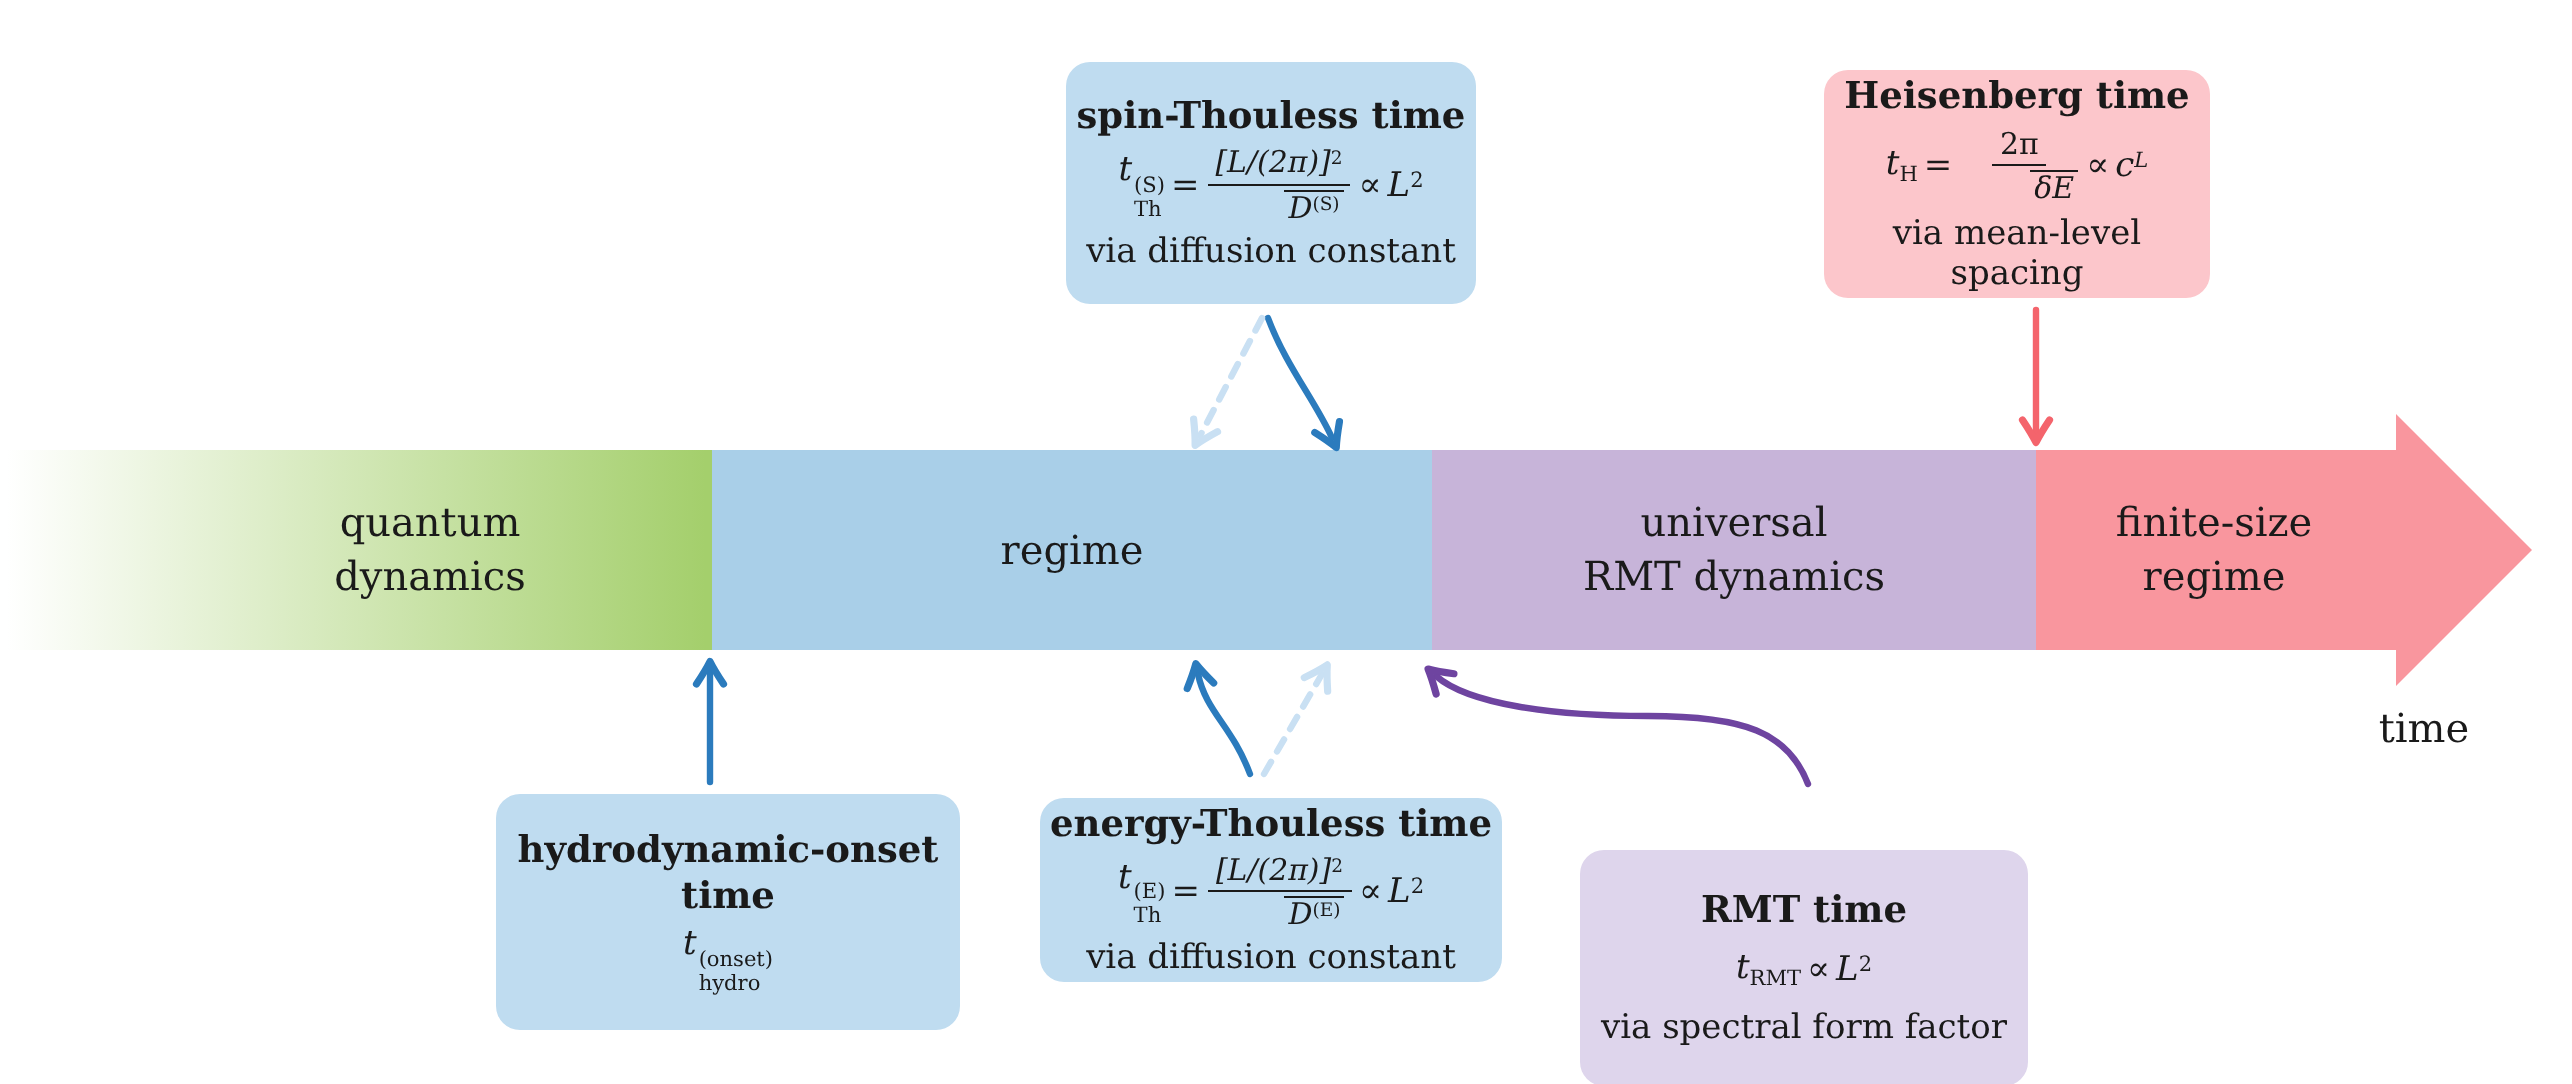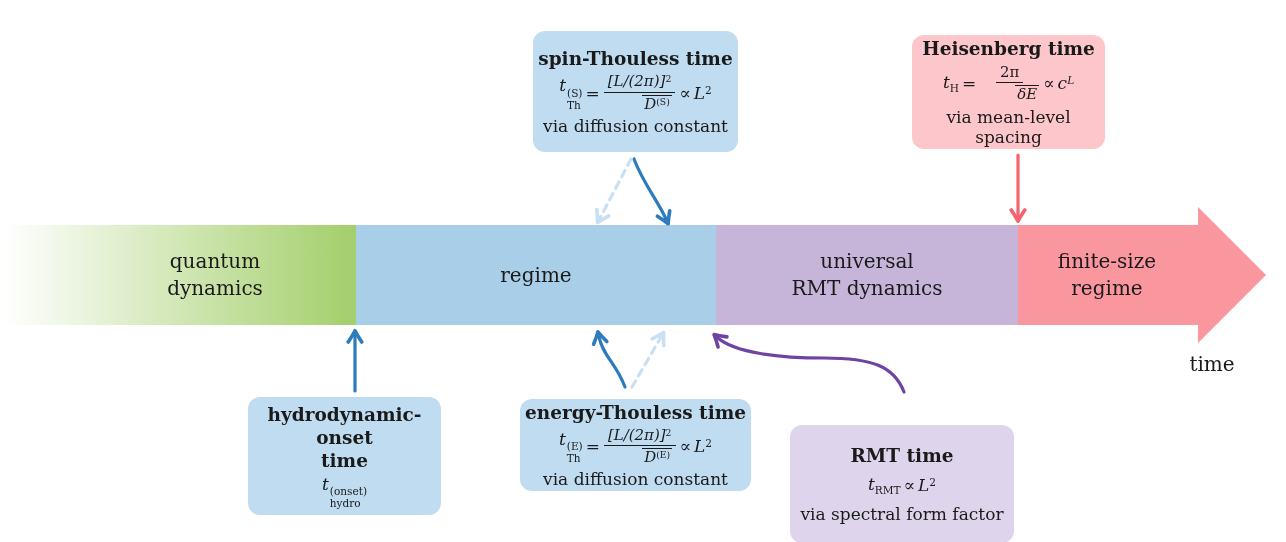--- a/index.html
+++ b/index.html
@@ -33,21 +33,21 @@
     position:absolute;border-radius:12px;display:flex;flex-direction:column;
     align-items:center;justify-content:center;text-align:center;
   }
   .box-blue{background:#bfdcf0;}
   .box-pink{background:#fcc6cb;}
   .box-lav{background:#ded5ec;}
   .box-title{font-weight:bold;font-size:18.5px;line-height:23px;}
   .box-via{font-size:17px;line-height:20px;}
   .box-spin{left:533px;top:31px;width:205px;height:121px;gap:3px;}
   .box-heis{left:912px;top:35px;width:193px;height:114px;gap:4px;}
-  .box-onset{left:248px;top:397px;width:193px;height:118px;gap:2px;}
+  .box-onset{left:248px;top:397px;width:232px;height:118px;gap:2px;}
   .box-energy{left:520px;top:399px;width:231px;height:92px;gap:3px;}
   .box-rmt{left:790px;top:399px;width:224px;height:118px;gap:7px;margin-top:26px;}
   
   .math{font-size:17px;line-height:1.2;display:inline-flex;align-items:center;gap:3px;}
   .mi{font-style:italic;}
   .supsub{display:inline-flex;flex-direction:column;align-items:flex-start;
           font-size:0.62em;line-height:1.15;vertical-align:-0.5em;margin-left:1px;}
   .msub{font-size:0.62em;vertical-align:-0.35em;}
   .msup{font-size:0.62em;vertical-align:0.45em;}
   .frac{display:inline-flex;flex-direction:column;align-items:center;

